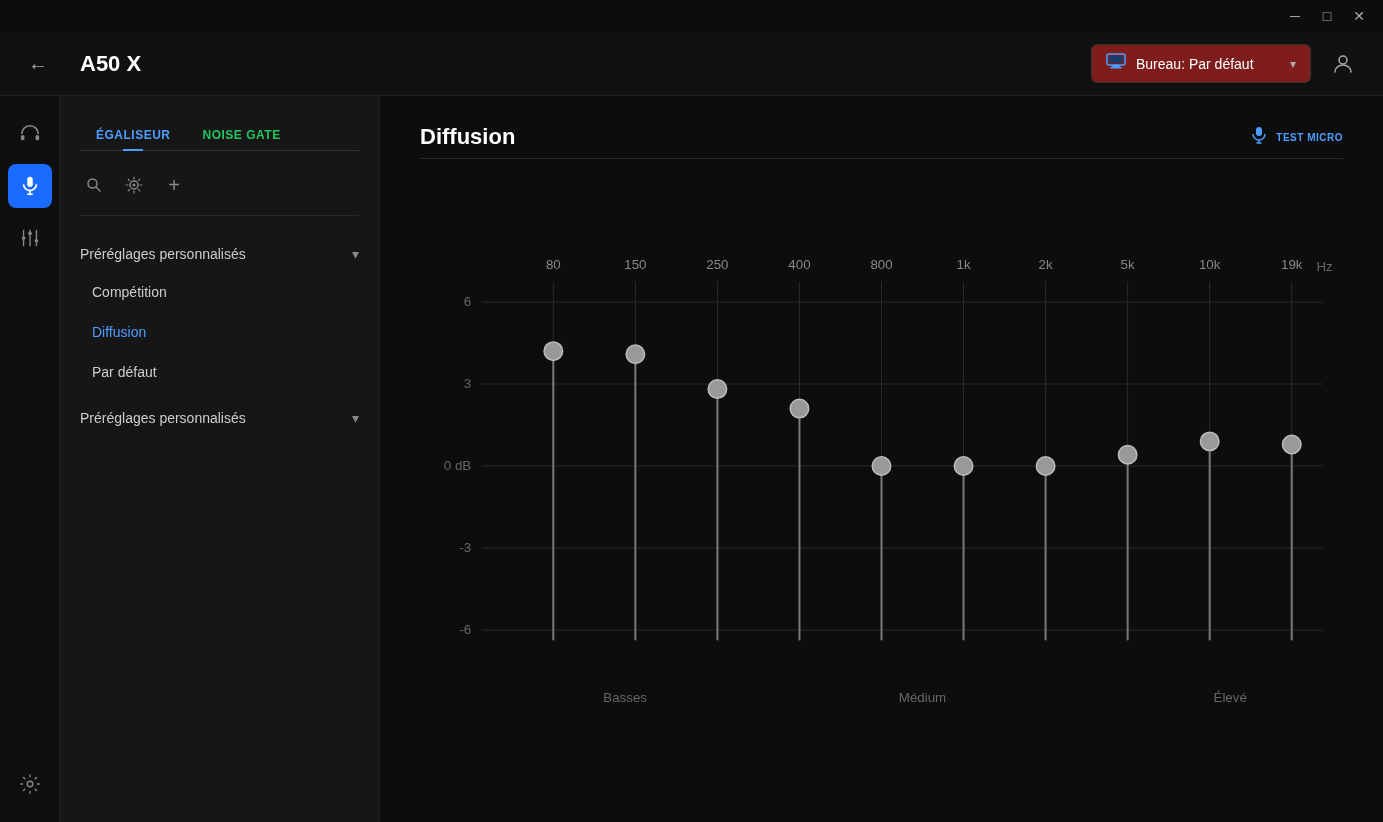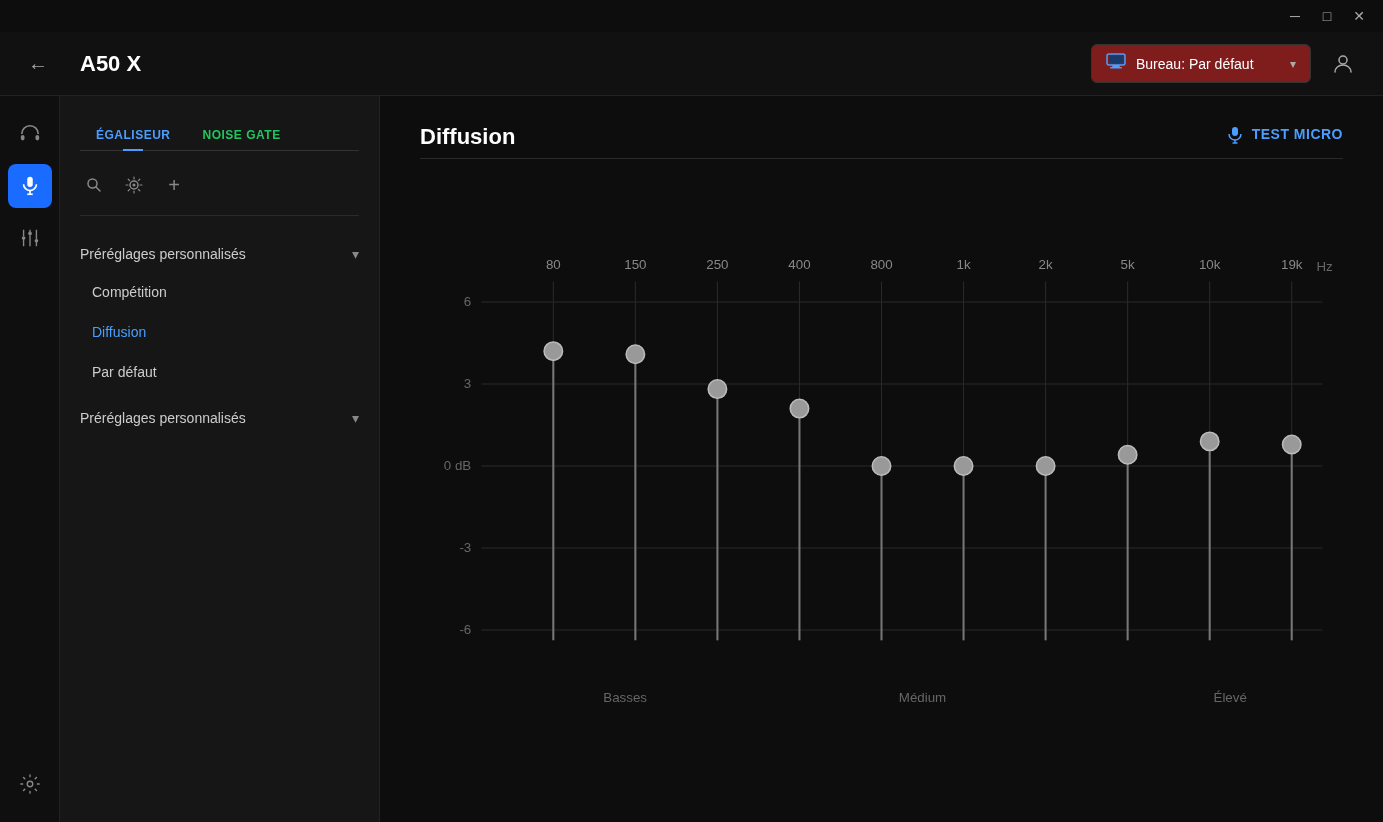--- a/index.html
+++ b/index.html
@@ -251,24 +251,24 @@
       justify-content: space-between;
       margin-bottom: 8px;
     }
     .eq-title {
       font-size: 22px;
       font-weight: 700;
       color: #ffffff;
     }
     .test-micro-btn {
       display: flex;
-      align-items: flex-start;
+      align-items: center;
       gap: 8px;
       color: #4a9eff;
-      font-size: 14px;
+      font-size: 10px;
       font-weight: 600;
       cursor: pointer;
       text-transform: uppercase;
       letter-spacing: 0.5px;
     }
     .test-micro-icon {
       font-size: 18px;
     }
     .eq-divider {
       height: 1px;

